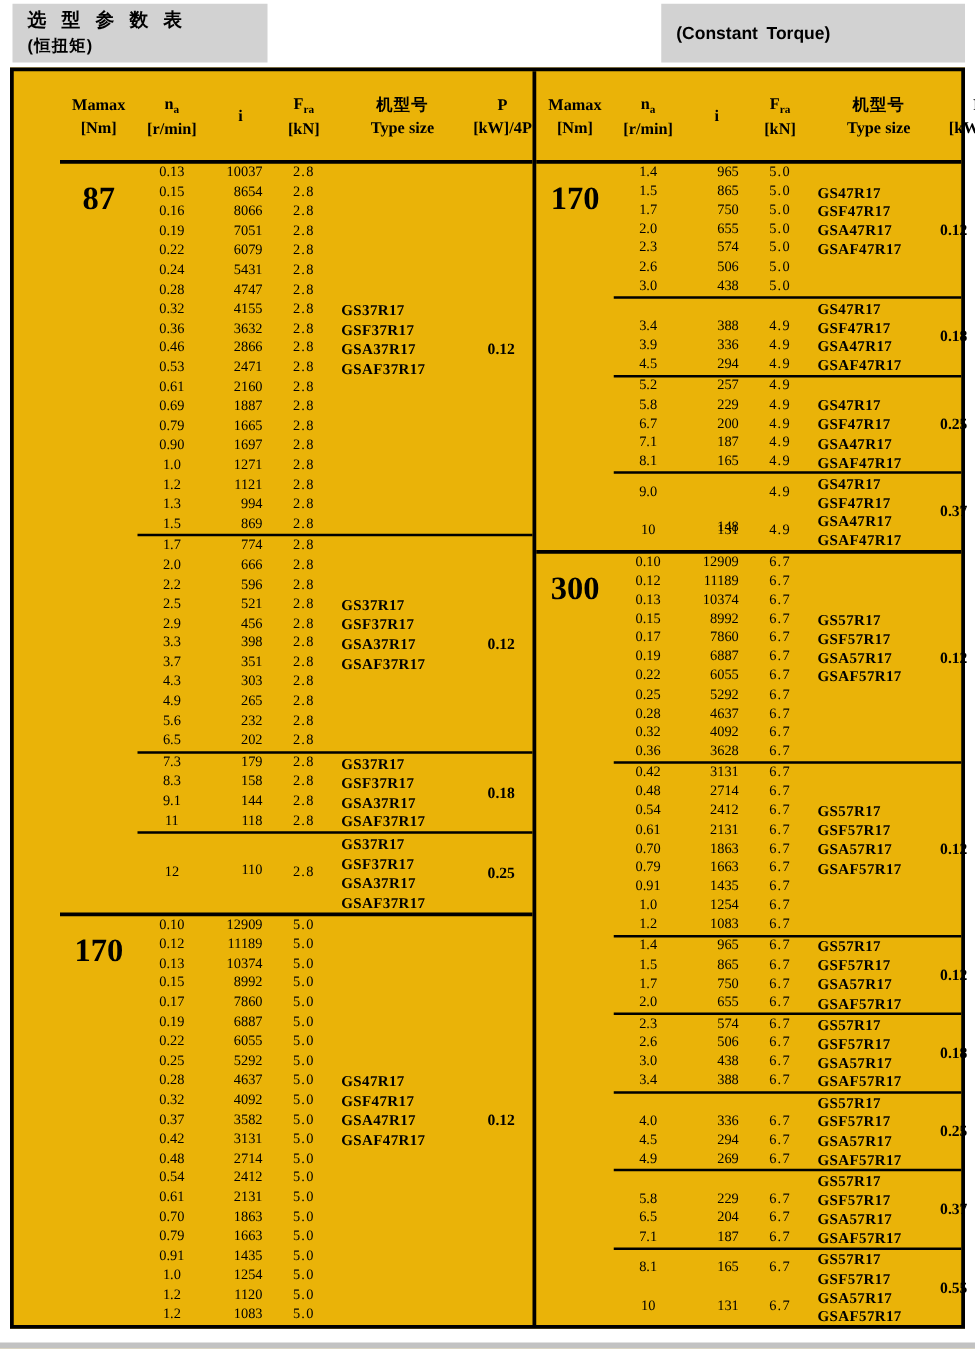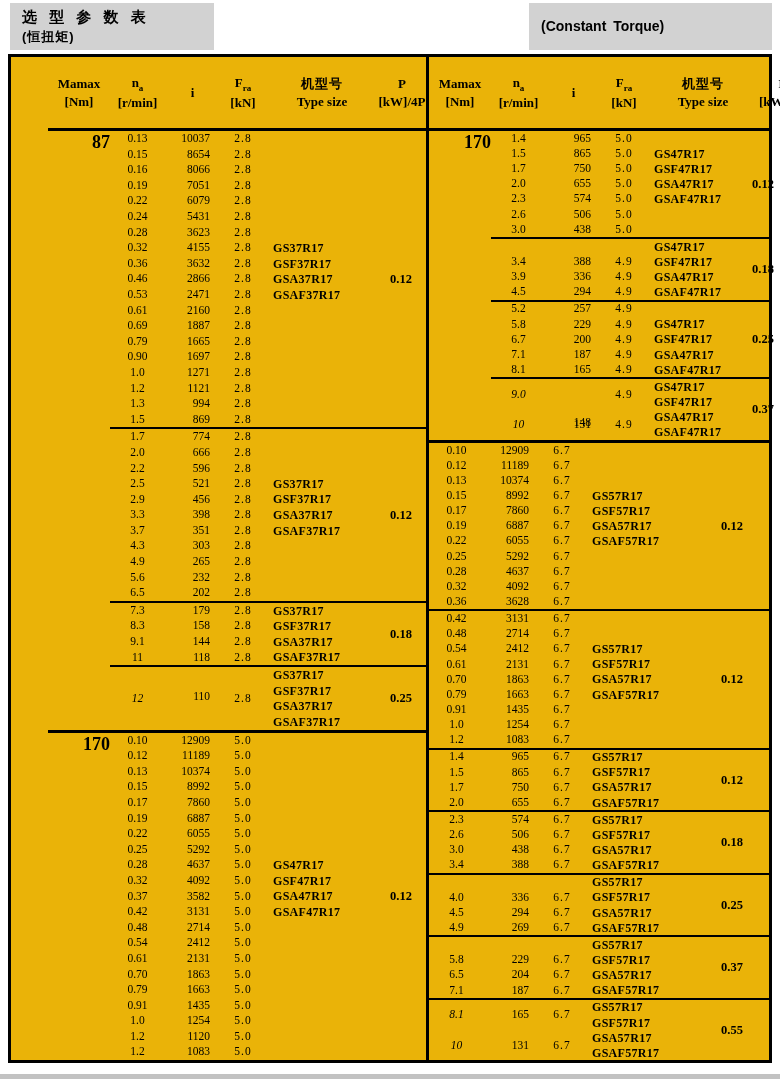--- a/index.html
+++ b/index.html
@@ -38,32 +38,32 @@
     border-bottom:3px solid var(--line,#000);
     align-items:center;text-align:center;
     font-weight:bold;font-size:13px;line-height:1.35;
   }
   .thead sub{font-size:9px;}
   .th .cjk{font-family:"Liberation Sans", sans-serif;font-size:13px;letter-spacing:1px;}
   .tbody{flex:1;position:relative;--rh:15.6px;}
   .group{display:flex;}
   .group + .group{border-top:3px solid var(--line,#000);}
   .mamax-col{width:62px;min-width:62px;text-align:center;}
-  .mamax{display:block;font-size:18px;font-weight:bold;line-height:1.1;margin-top:2px;text-align:right;}
+  .mamax{display:block;font-size:26px;font-weight:bold;line-height:1.1;margin-top:14px;}
   .blocks{flex:1;display:flex;flex-direction:column;}
   .block{position:relative;}
   .block + .block{border-top:2px solid var(--line,#000);}
   .row{display:grid;grid-template-columns:55px 55px 46px 112px 1fr;height:var(--rh);align-items:center;}
   .cell{font-size:11.5px;line-height:1;}
   .c-na{text-align:center;}
   .c-i{text-align:right;padding-right:10px;}
   .c-fra{text-align:center;letter-spacing:1px;}
   .c-type{font-weight:bold;font-size:12px;padding-left:7px;white-space:nowrap;letter-spacing:.3px;}
   .ov{position:absolute;display:flex;align-items:center;font-size:11.5px;line-height:1;}
-  .ov-na{left:0;width:55px;justify-content:center;font-style:italic;}
+  .ov-na{left:0;width:55px;justify-content:center;}
   .ov-i{left:0;width:110px;justify-content:flex-end;padding-right:10px;box-sizing:border-box;}
   .ov-fra{left:110px;width:46px;justify-content:center;letter-spacing:1px;}
   .ov-p{left:268px;right:2px;justify-content:center;font-weight:bold;font-size:12.5px;}
 
   .bottom-strip{position:absolute;left:0;top:1074px;width:780px;height:5px;background:var(--strip-bg,#c2c2c2);}
 </style>
 </head>
 <body>
 
 <div class="titlebox" id="title-zh">
@@ -146,21 +146,21 @@
               </div>
               <div class="row">
                 <span class="cell c-na">0.24</span>
                 <span class="cell c-i">5431</span>
                 <span class="cell c-fra">2.8</span>
                 <span class="cell c-type"></span>
                 <span class="cell c-p"></span>
               </div>
               <div class="row">
                 <span class="cell c-na">0.28</span>
-                <span class="cell c-i">3623</span>
+                <span class="cell c-i">4747</span>
                 <span class="cell c-fra">2.8</span>
                 <span class="cell c-type"></span>
                 <span class="cell c-p"></span>
               </div>
               <div class="row">
                 <span class="cell c-na">0.32</span>
                 <span class="cell c-i">4155</span>
                 <span class="cell c-fra">2.8</span>
                 <span class="cell c-type">GS37R17</span>
                 <span class="cell c-p"></span>
@@ -737,20 +737,23 @@
               <div class="ov ov-i" style="top: 0px; height: 30.3px; margin-top: 28px;">148</div>
               <div class="ov ov-fra" style="top: 0px; height: 30.3px;">4.9</div>
               <div class="ov ov-na" style="top: 30.3px; height: 30.3px;">10</div>
               <div class="ov ov-i" style="top: 30.3px; height: 30.3px;">131</div>
               <div class="ov ov-fra" style="top: 30.3px; height: 30.3px;">4.9</div>
               <div class="ov ov-p" style="top: 0px; height: 60.6px;">0.37</div>
             </div>
           </div>
         </div>
         <div class="group">
+          <div class="mamax-col">
+            <span class="mamax">300</span>
+          </div>
           <div class="blocks">
             <div class="block">
               <div class="row">
                 <span class="cell c-na">0.10</span>
                 <span class="cell c-i">12909</span>
                 <span class="cell c-fra">6.7</span>
                 <span class="cell c-type"></span>
                 <span class="cell c-p"></span>
               </div>
               <div class="row">

